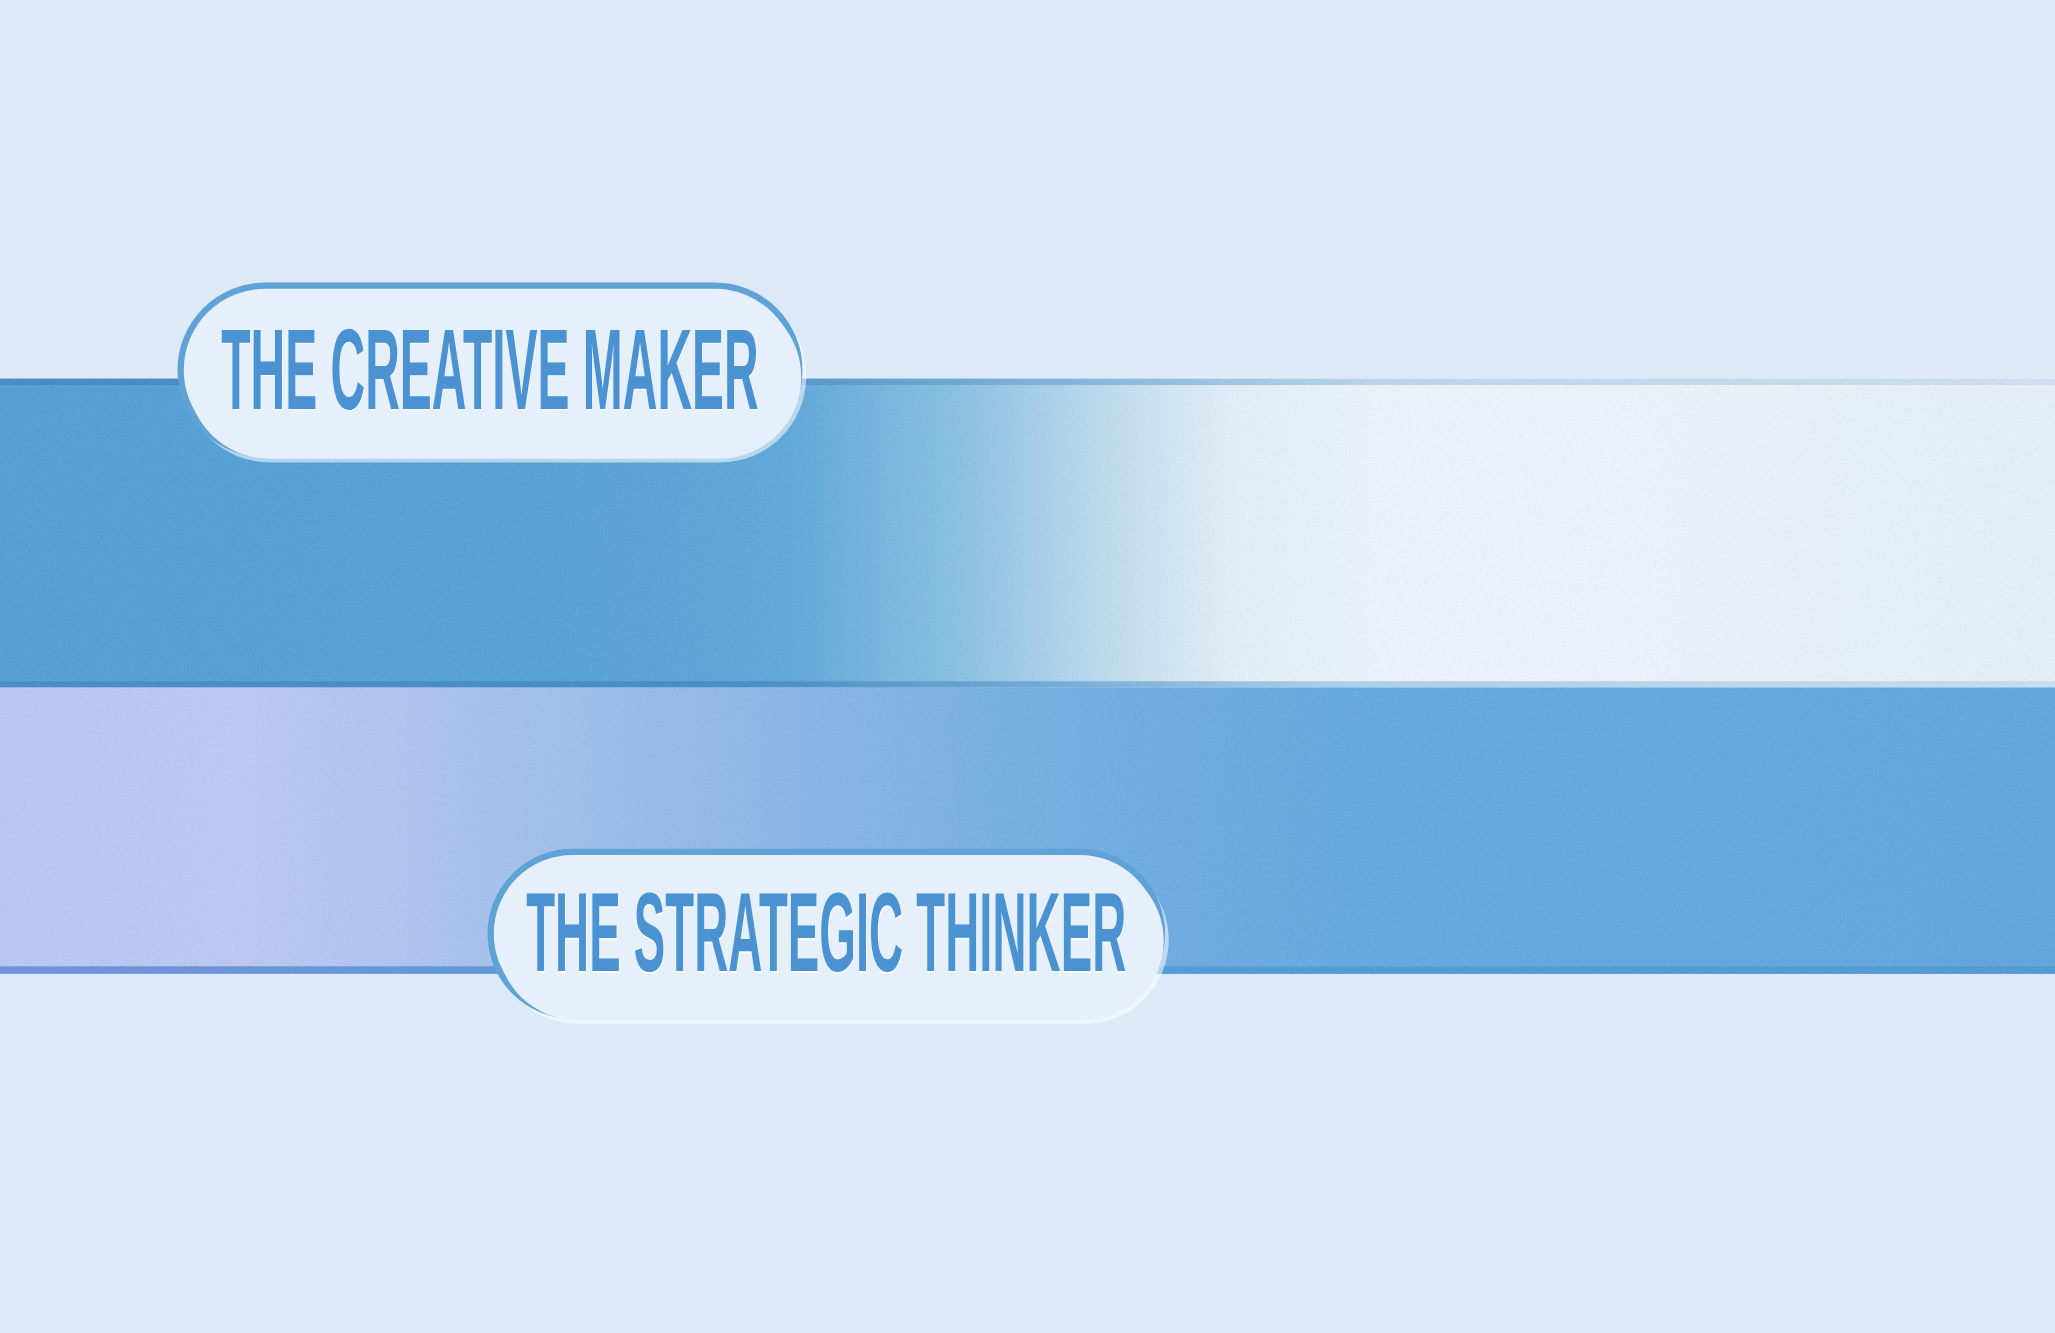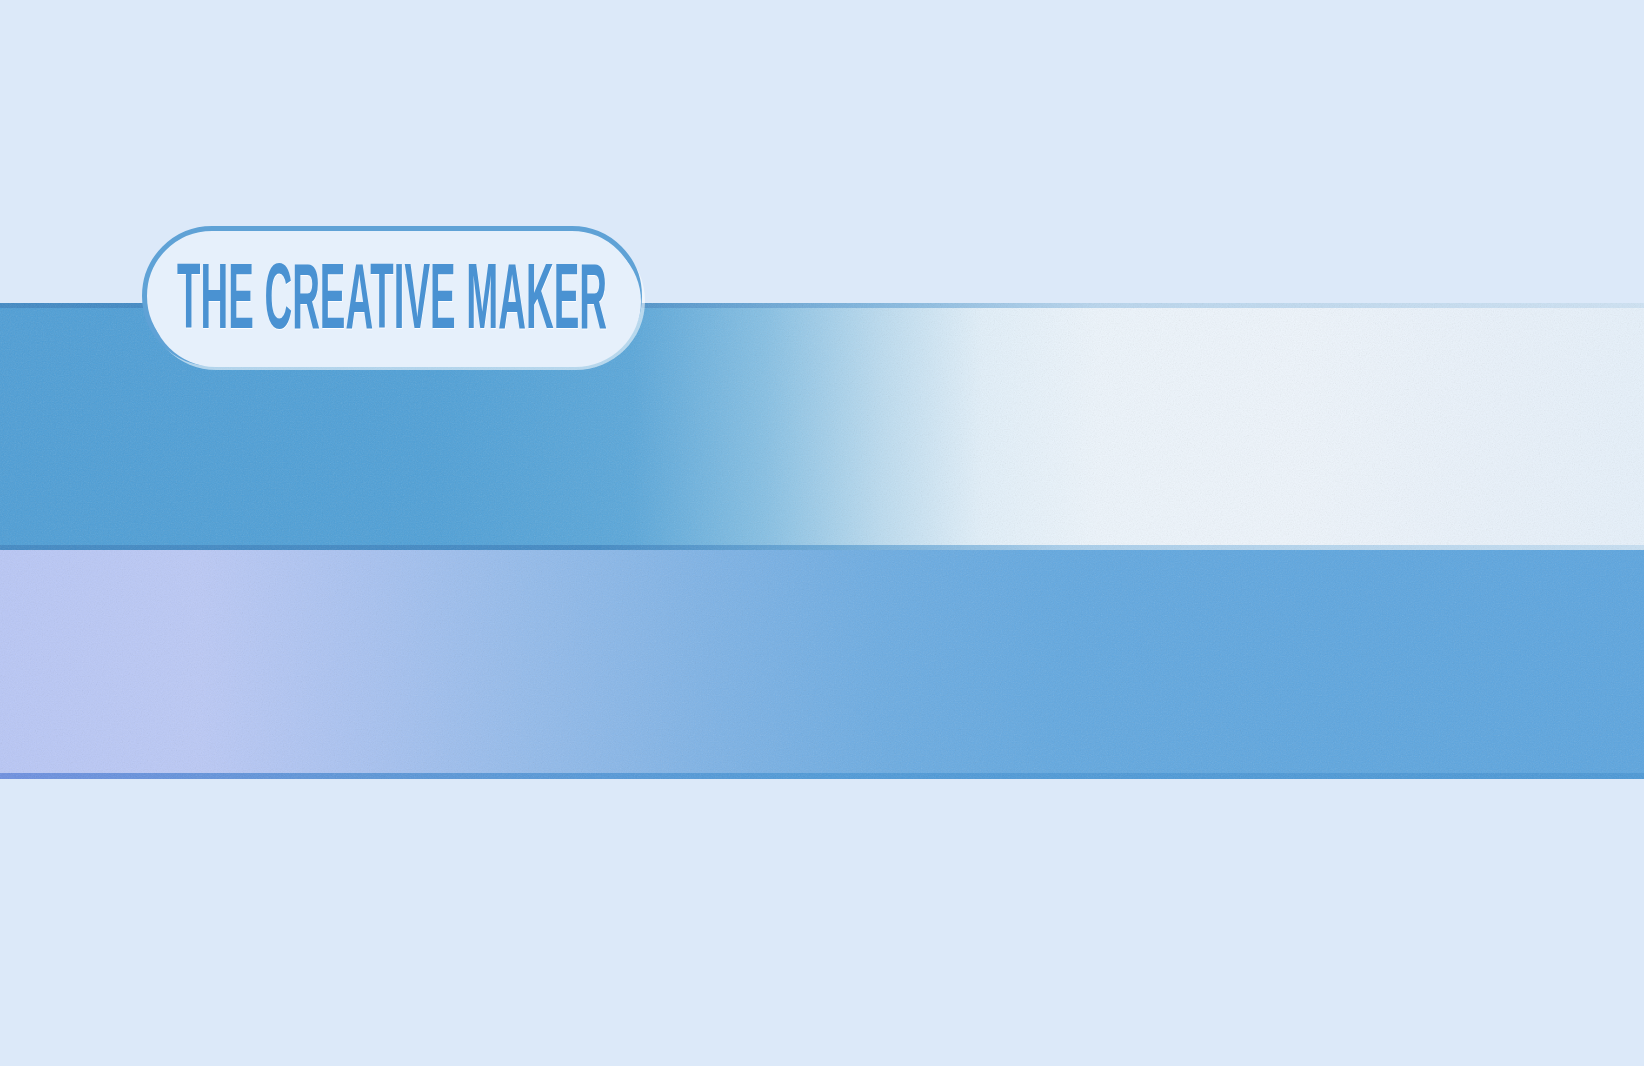--- a/index.html
+++ b/index.html
@@ -160,14 +160,17 @@
       </mask>
     </defs>
     <rect width="1644" height="1066" filter="url(#noiseFilter)" mask="url(#bandsMask)"></rect>
   </svg>
 
   <div class="pill" id="pill-creative">
     <span class="pill-label" style="transform: scaleX(0.417159);">THE CREATIVE MAKER</span>
   </div>
 
 
+  <div class="pill" id="pill-strategic">
+    <span class="pill-label" style="transform: scaleX(0.419827);">THE STRATEGIC THINKER</span>
+  </div>
 
 </div>
 
 </body></html>

